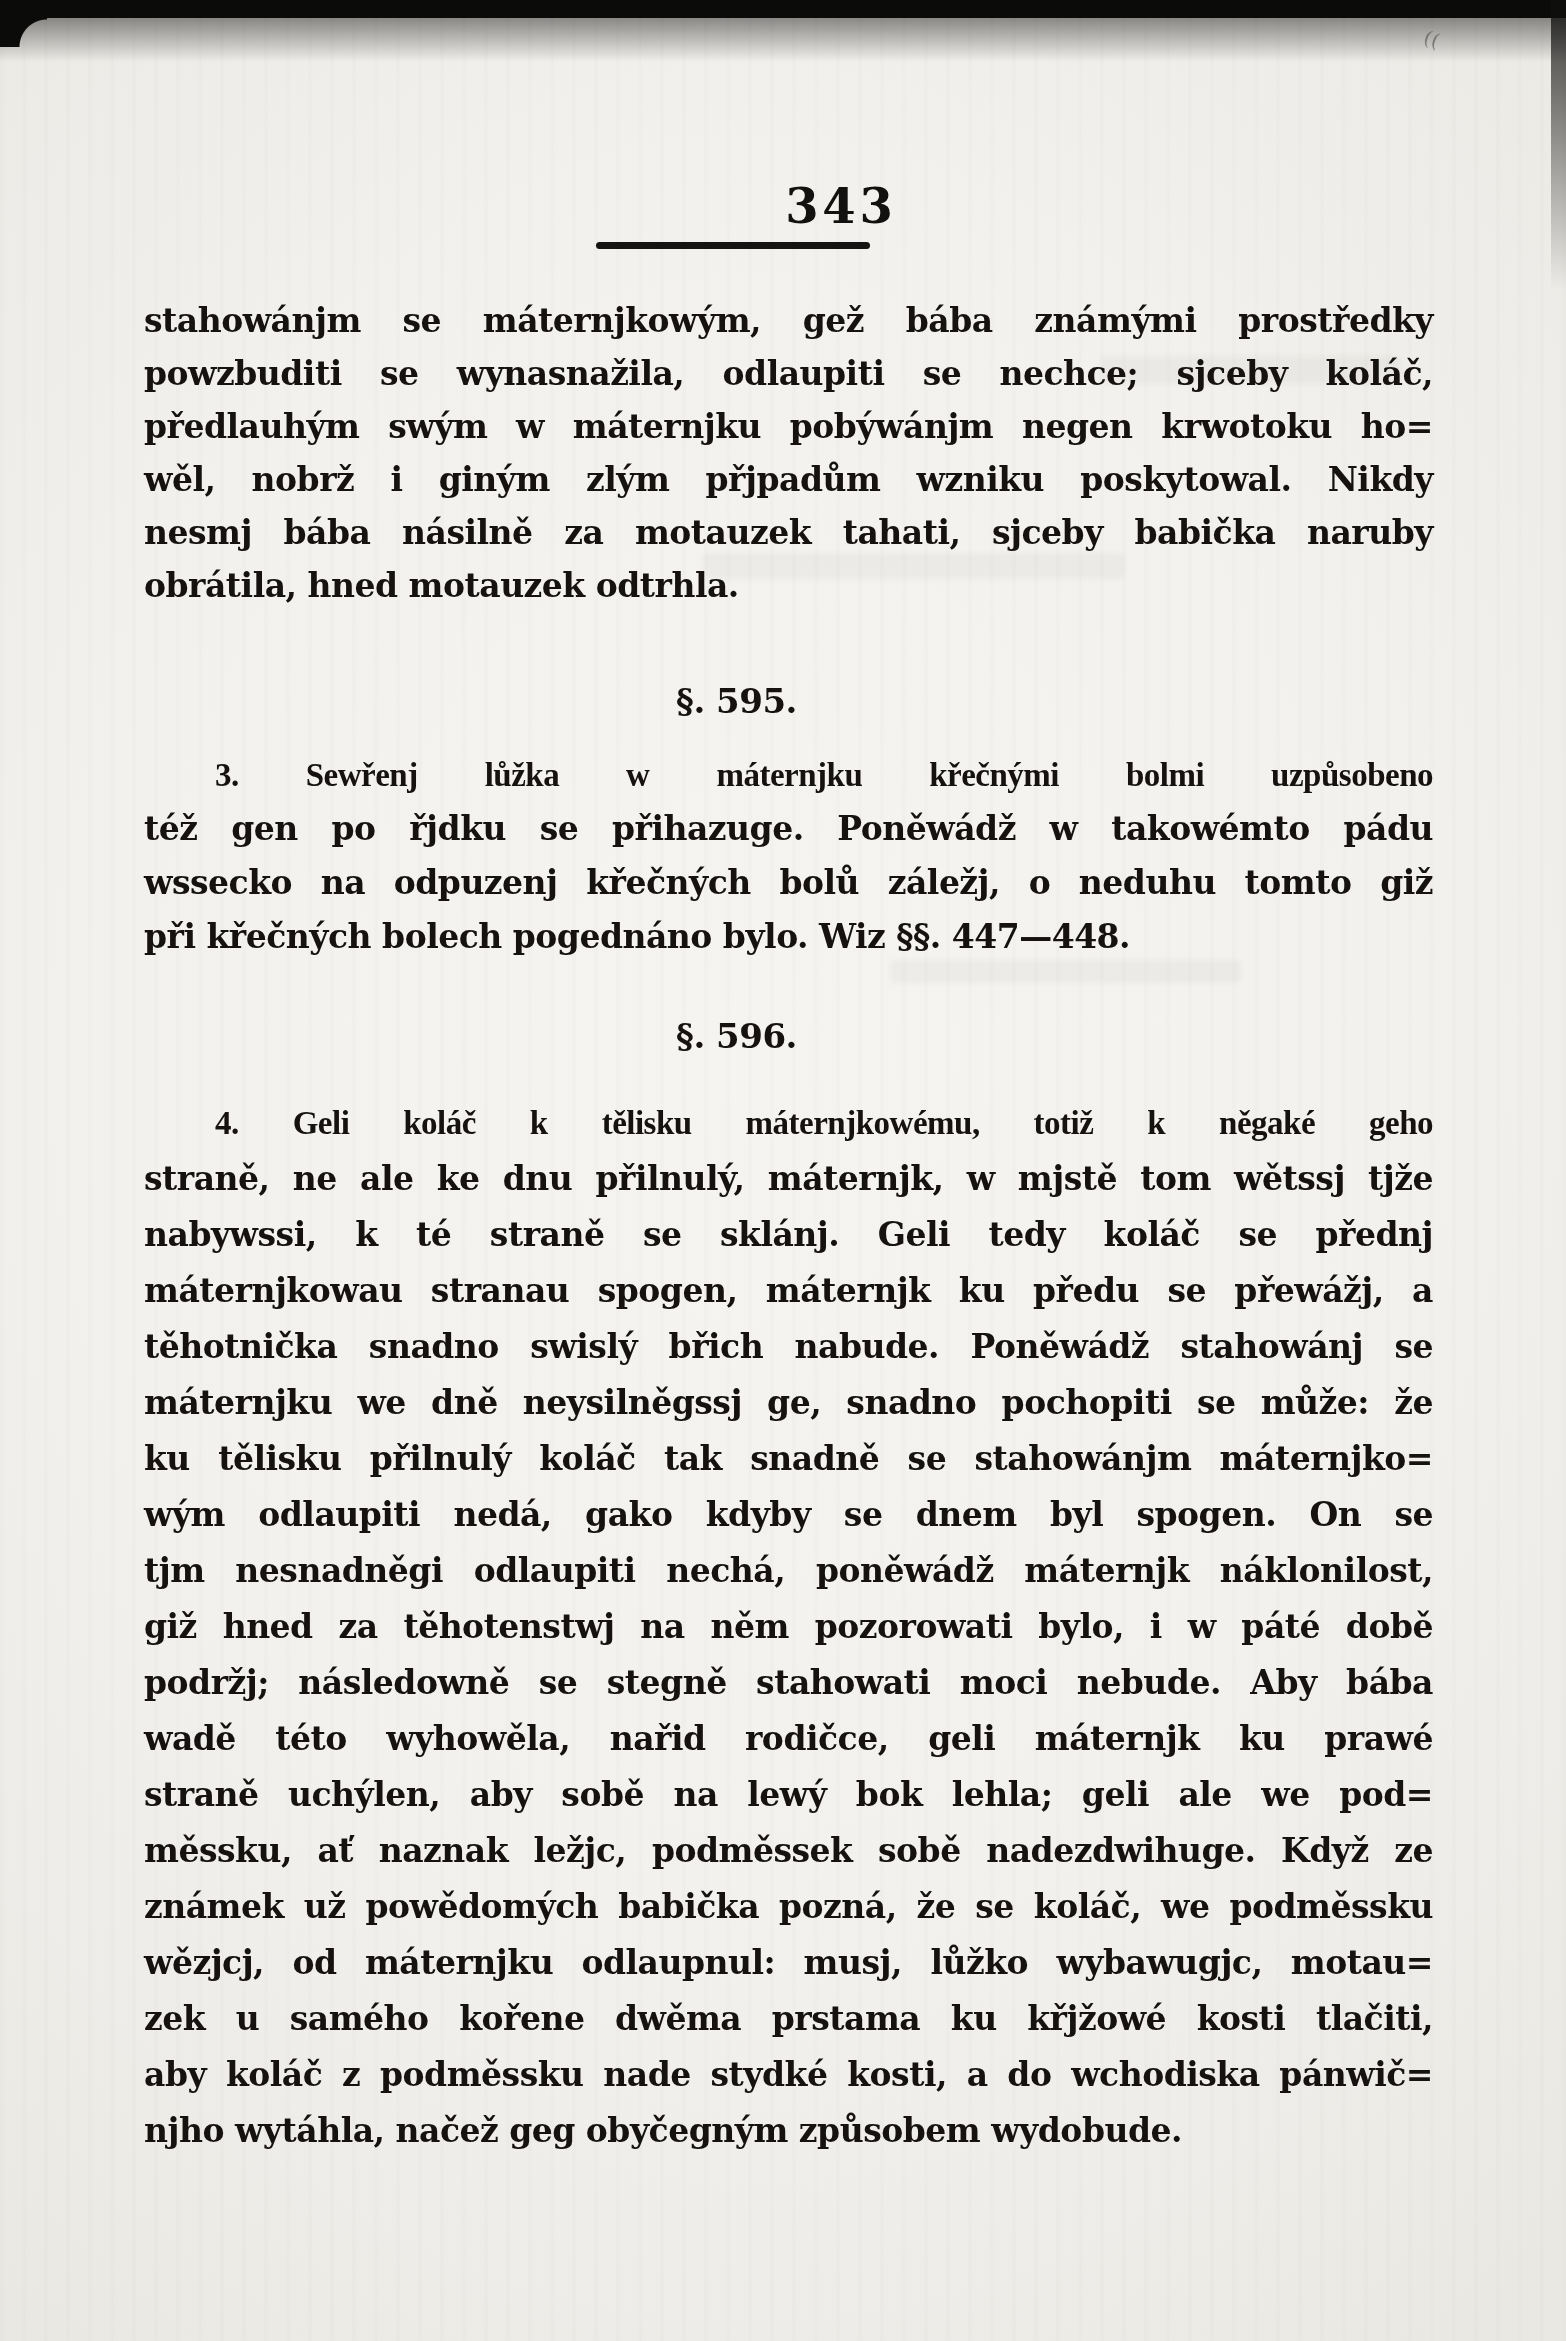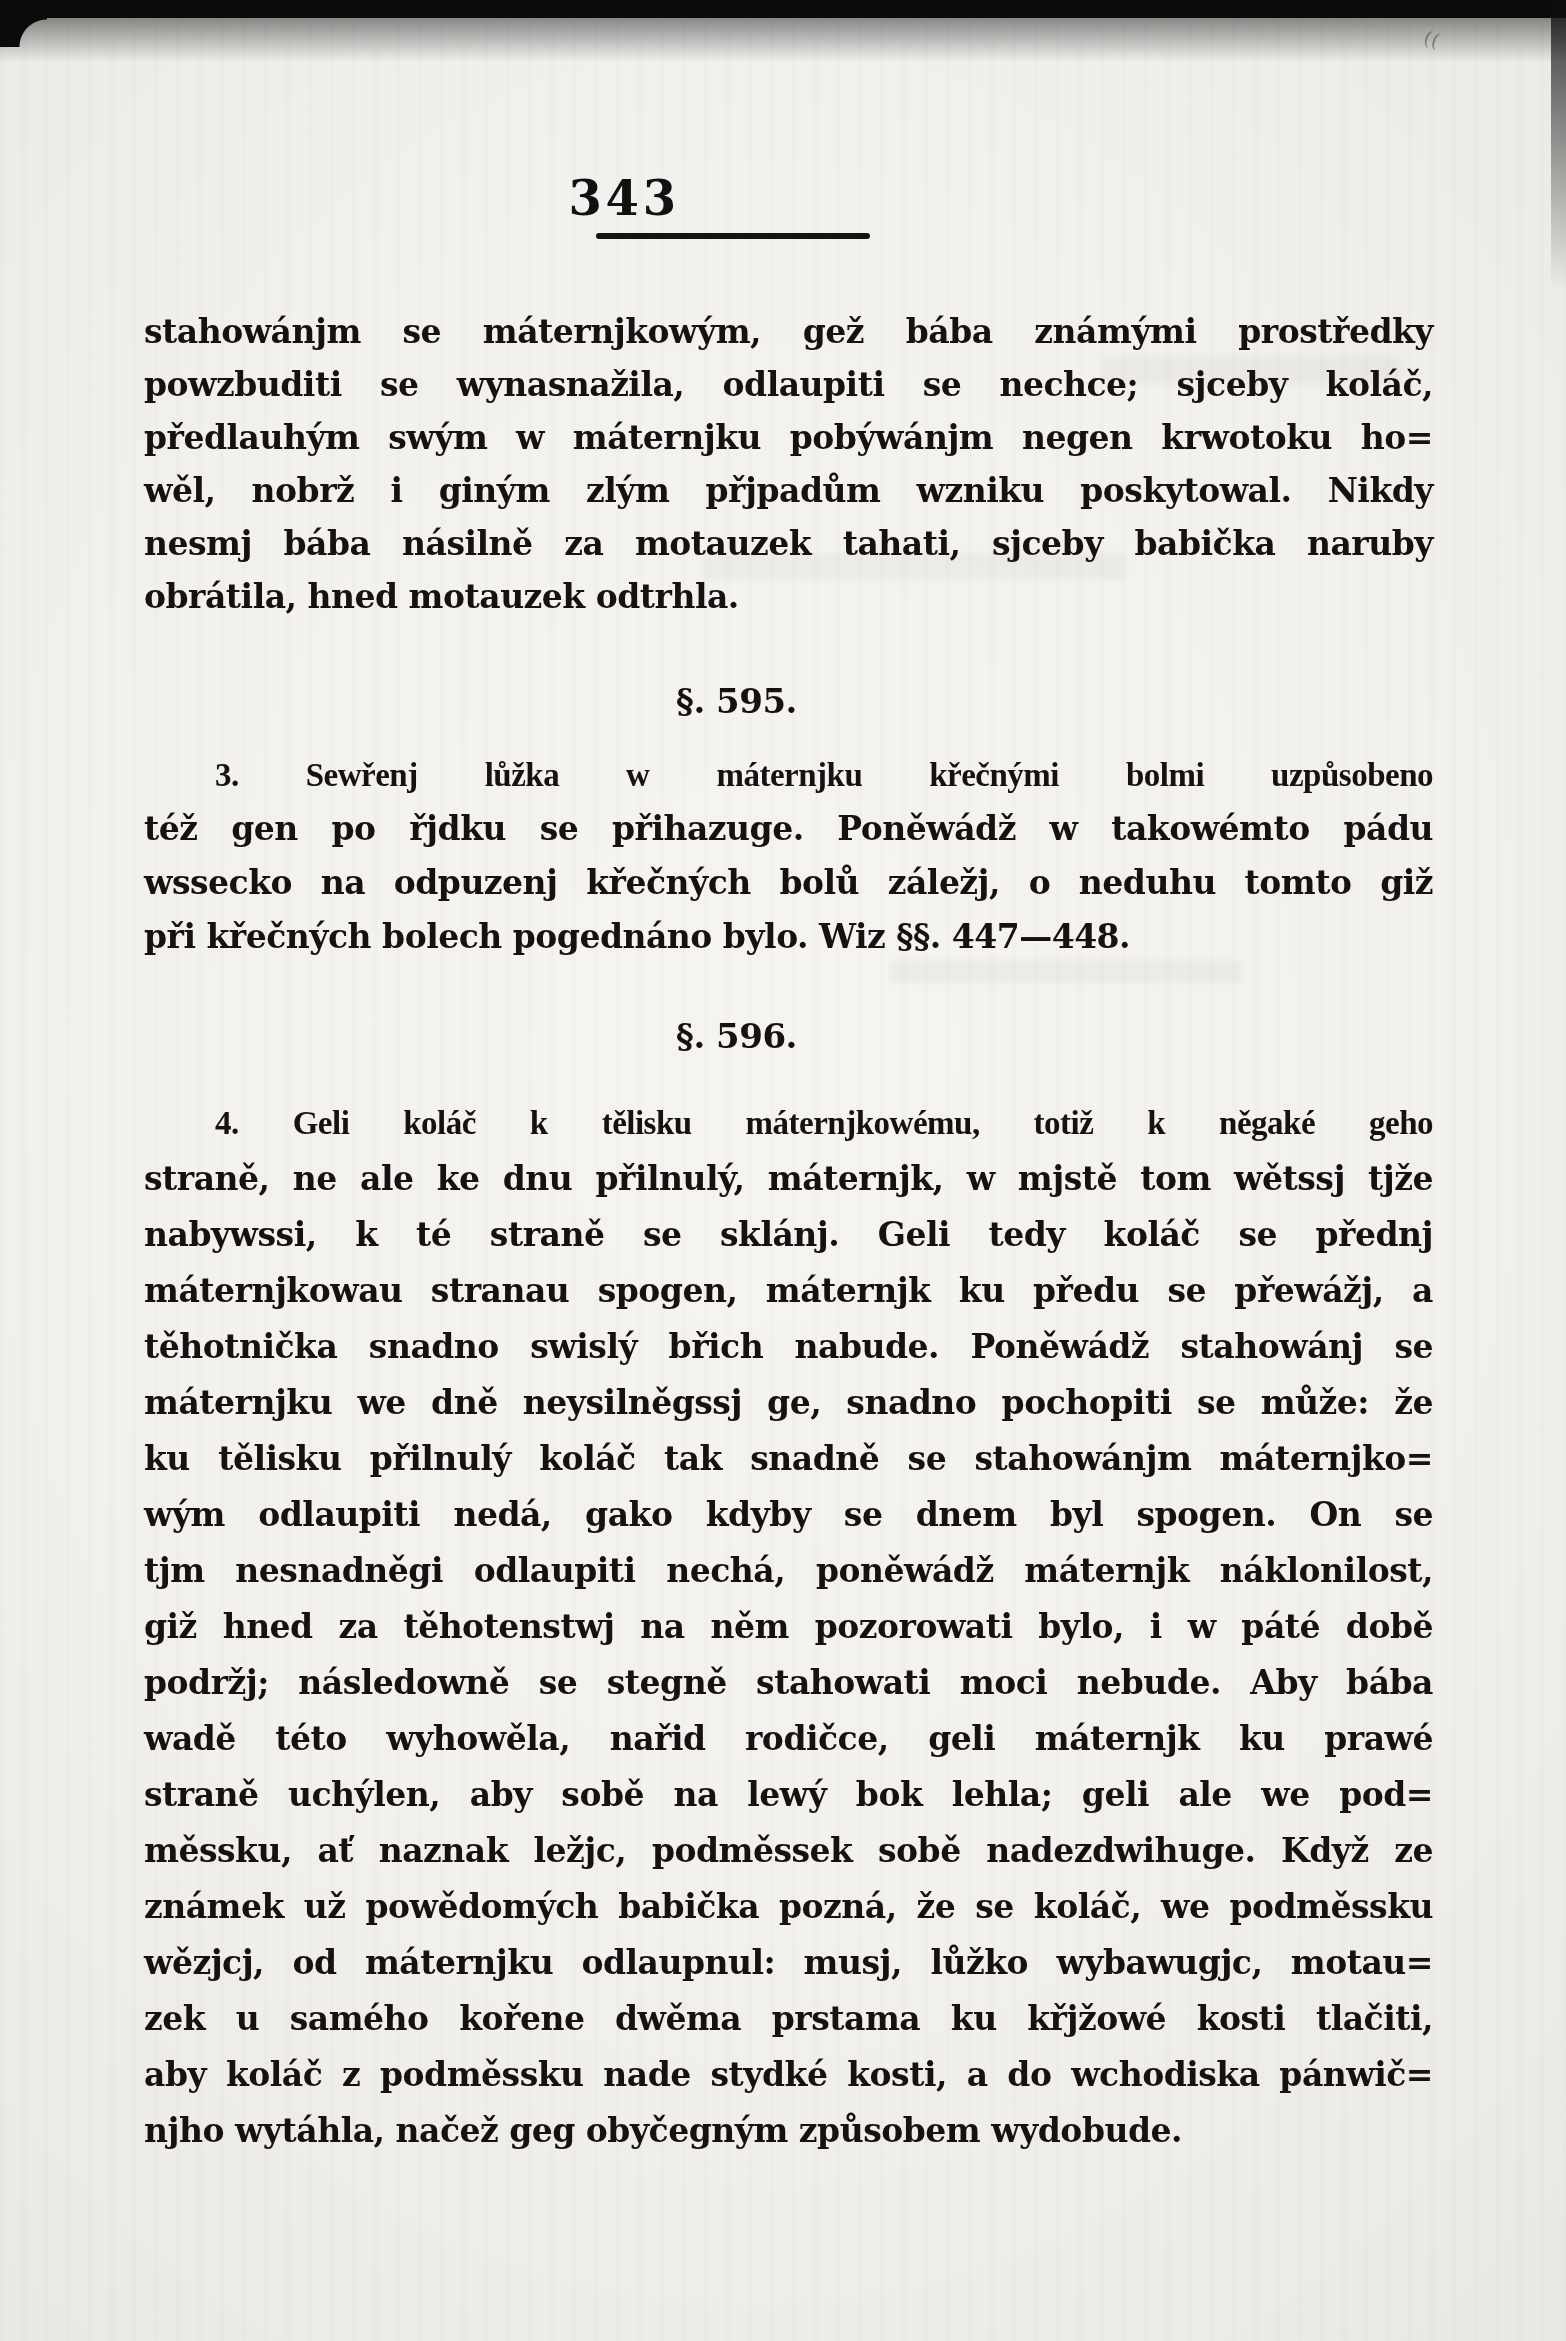--- a/index.html
+++ b/index.html
@@ -29,22 +29,22 @@
   .corner-tl { position: absolute; top: 0; left: 0; width: 47px; height: 47px;
     background: radial-gradient(circle at 100% 100%, rgba(0,0,0,0) 27px, #0b0b0a 28px); }
   .edge-right { position: absolute; top: 0; right: 0; width: 16px; height: 290px;
     background: linear-gradient(180deg, rgba(15,15,14,0.8), rgba(15,15,14,0)); }
   .bleed-smudge { position: absolute; background: rgba(95,92,86,0.05); filter: blur(2.8px); border-radius: 4.7px; }
   .artifact-mark { position: absolute; color: rgba(70,68,63,0.55); font-size: 19.7px; transform: rotate(18deg); }
 
   
   .page-header { position: absolute; top: 170px; left: 0; width: 1567px; }
   .page-number {
-    display: block; width: 328px; margin: 0 auto; transform: translateX(-51px);
-    text-align: left; font-weight: 700; font-size: 48px; letter-spacing: 3.7px;
+    display: block; width: 328px; margin: 8px auto; transform: translateX(-51px);
+    text-align: right; font-weight: 700; font-size: 48px; letter-spacing: 3.7px;
     color: #131110;
   }
   .header-rule {
     width: 274px; height: 6.6px; margin: 6.6px auto 0; transform: translateX(-51px);
     background: #161413; border-radius: 3.7px;
   }
 
   
   .text-block, .section-heading {
     position: absolute; left: 144px; width: 1289px;
@@ -52,21 +52,21 @@
     font-weight: 700;
     letter-spacing: -0.5px;
   }
   .para .line {
     text-align: justify;
     text-align-last: justify;
     font-size: 33px;
   }
   .para .line:last-child { text-align-last: left; }
   .para.indent-first .line:first-child { text-indent: 71px; font-family: Liberation Serif, serif; }
-  .para-intro   { top: 305px;  line-height: 53px; }
+  .para-intro   { top: 294px;  line-height: 53px; }
   .para-595     { top: 748px; line-height: 54px; }
   .para-596     { top: 1095px; line-height: 56px; }
   .heading-595  { top: 680px; }
   .heading-596  { top: 1015px; }
   .section-heading { text-align: center; font-size: 34px; line-height: 42px; }
   .section-heading > span { display: inline-block; transform: translateX(-52px); }
 </style>
 </head>
 <body>
 

